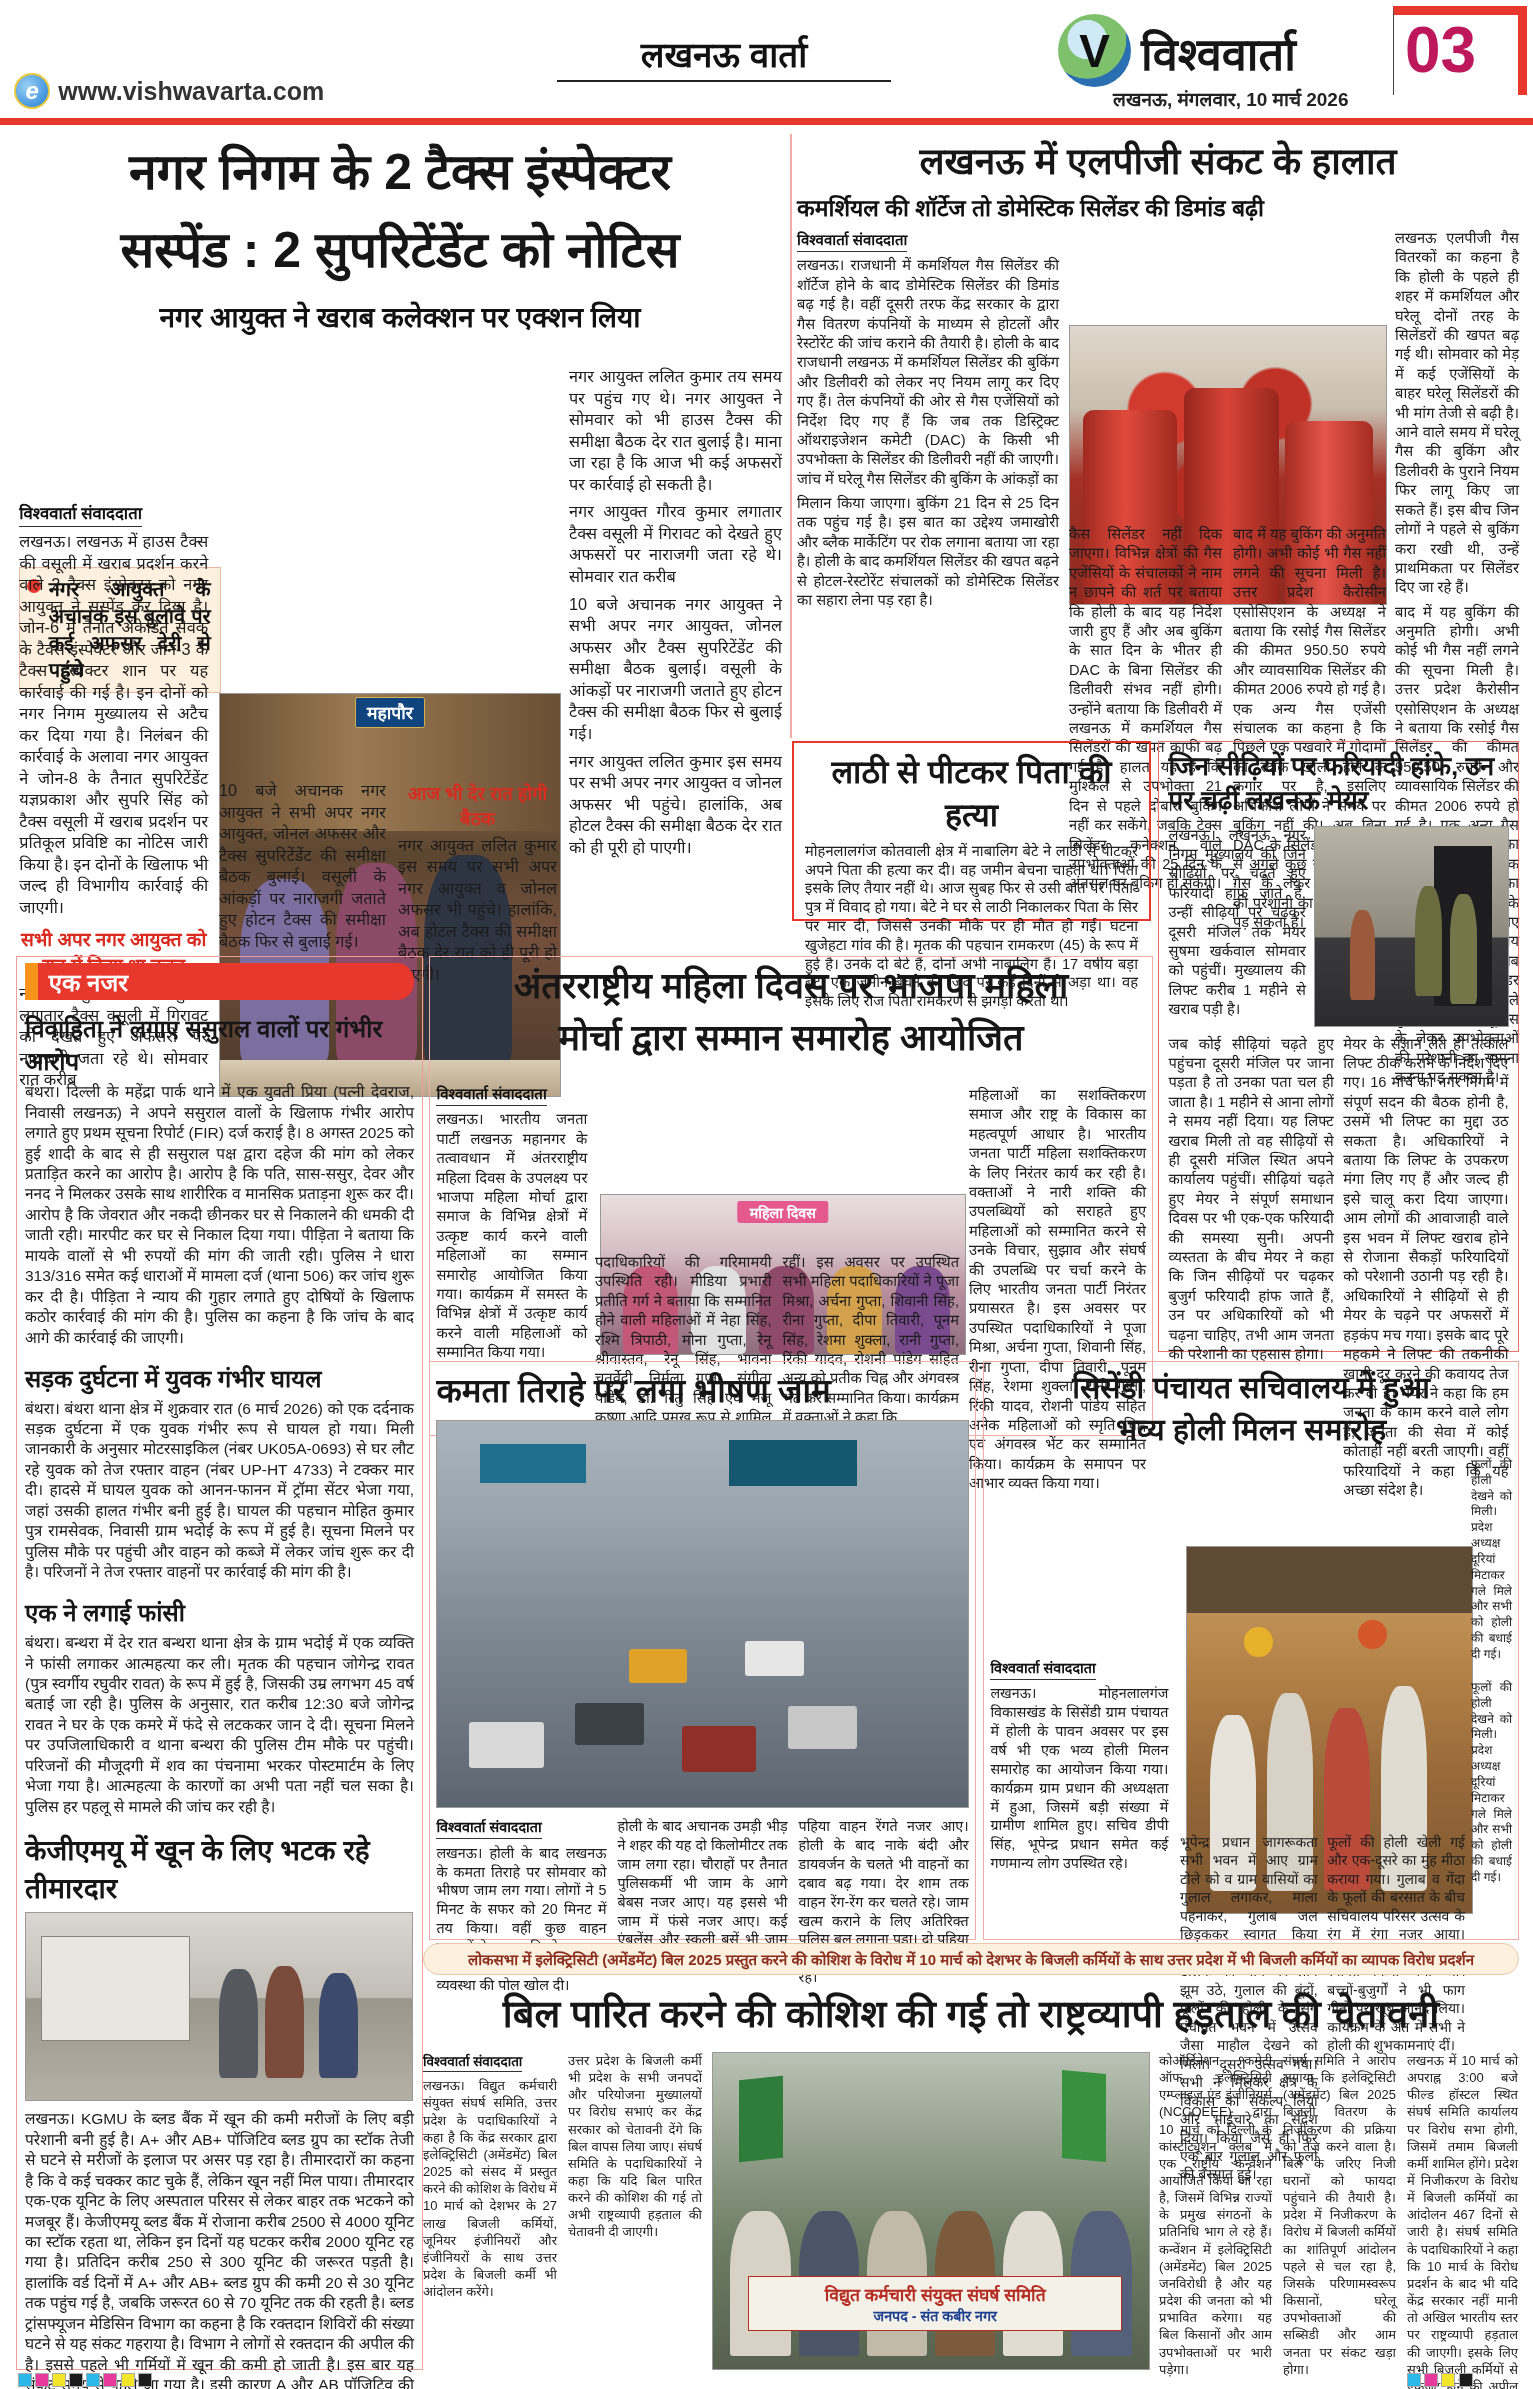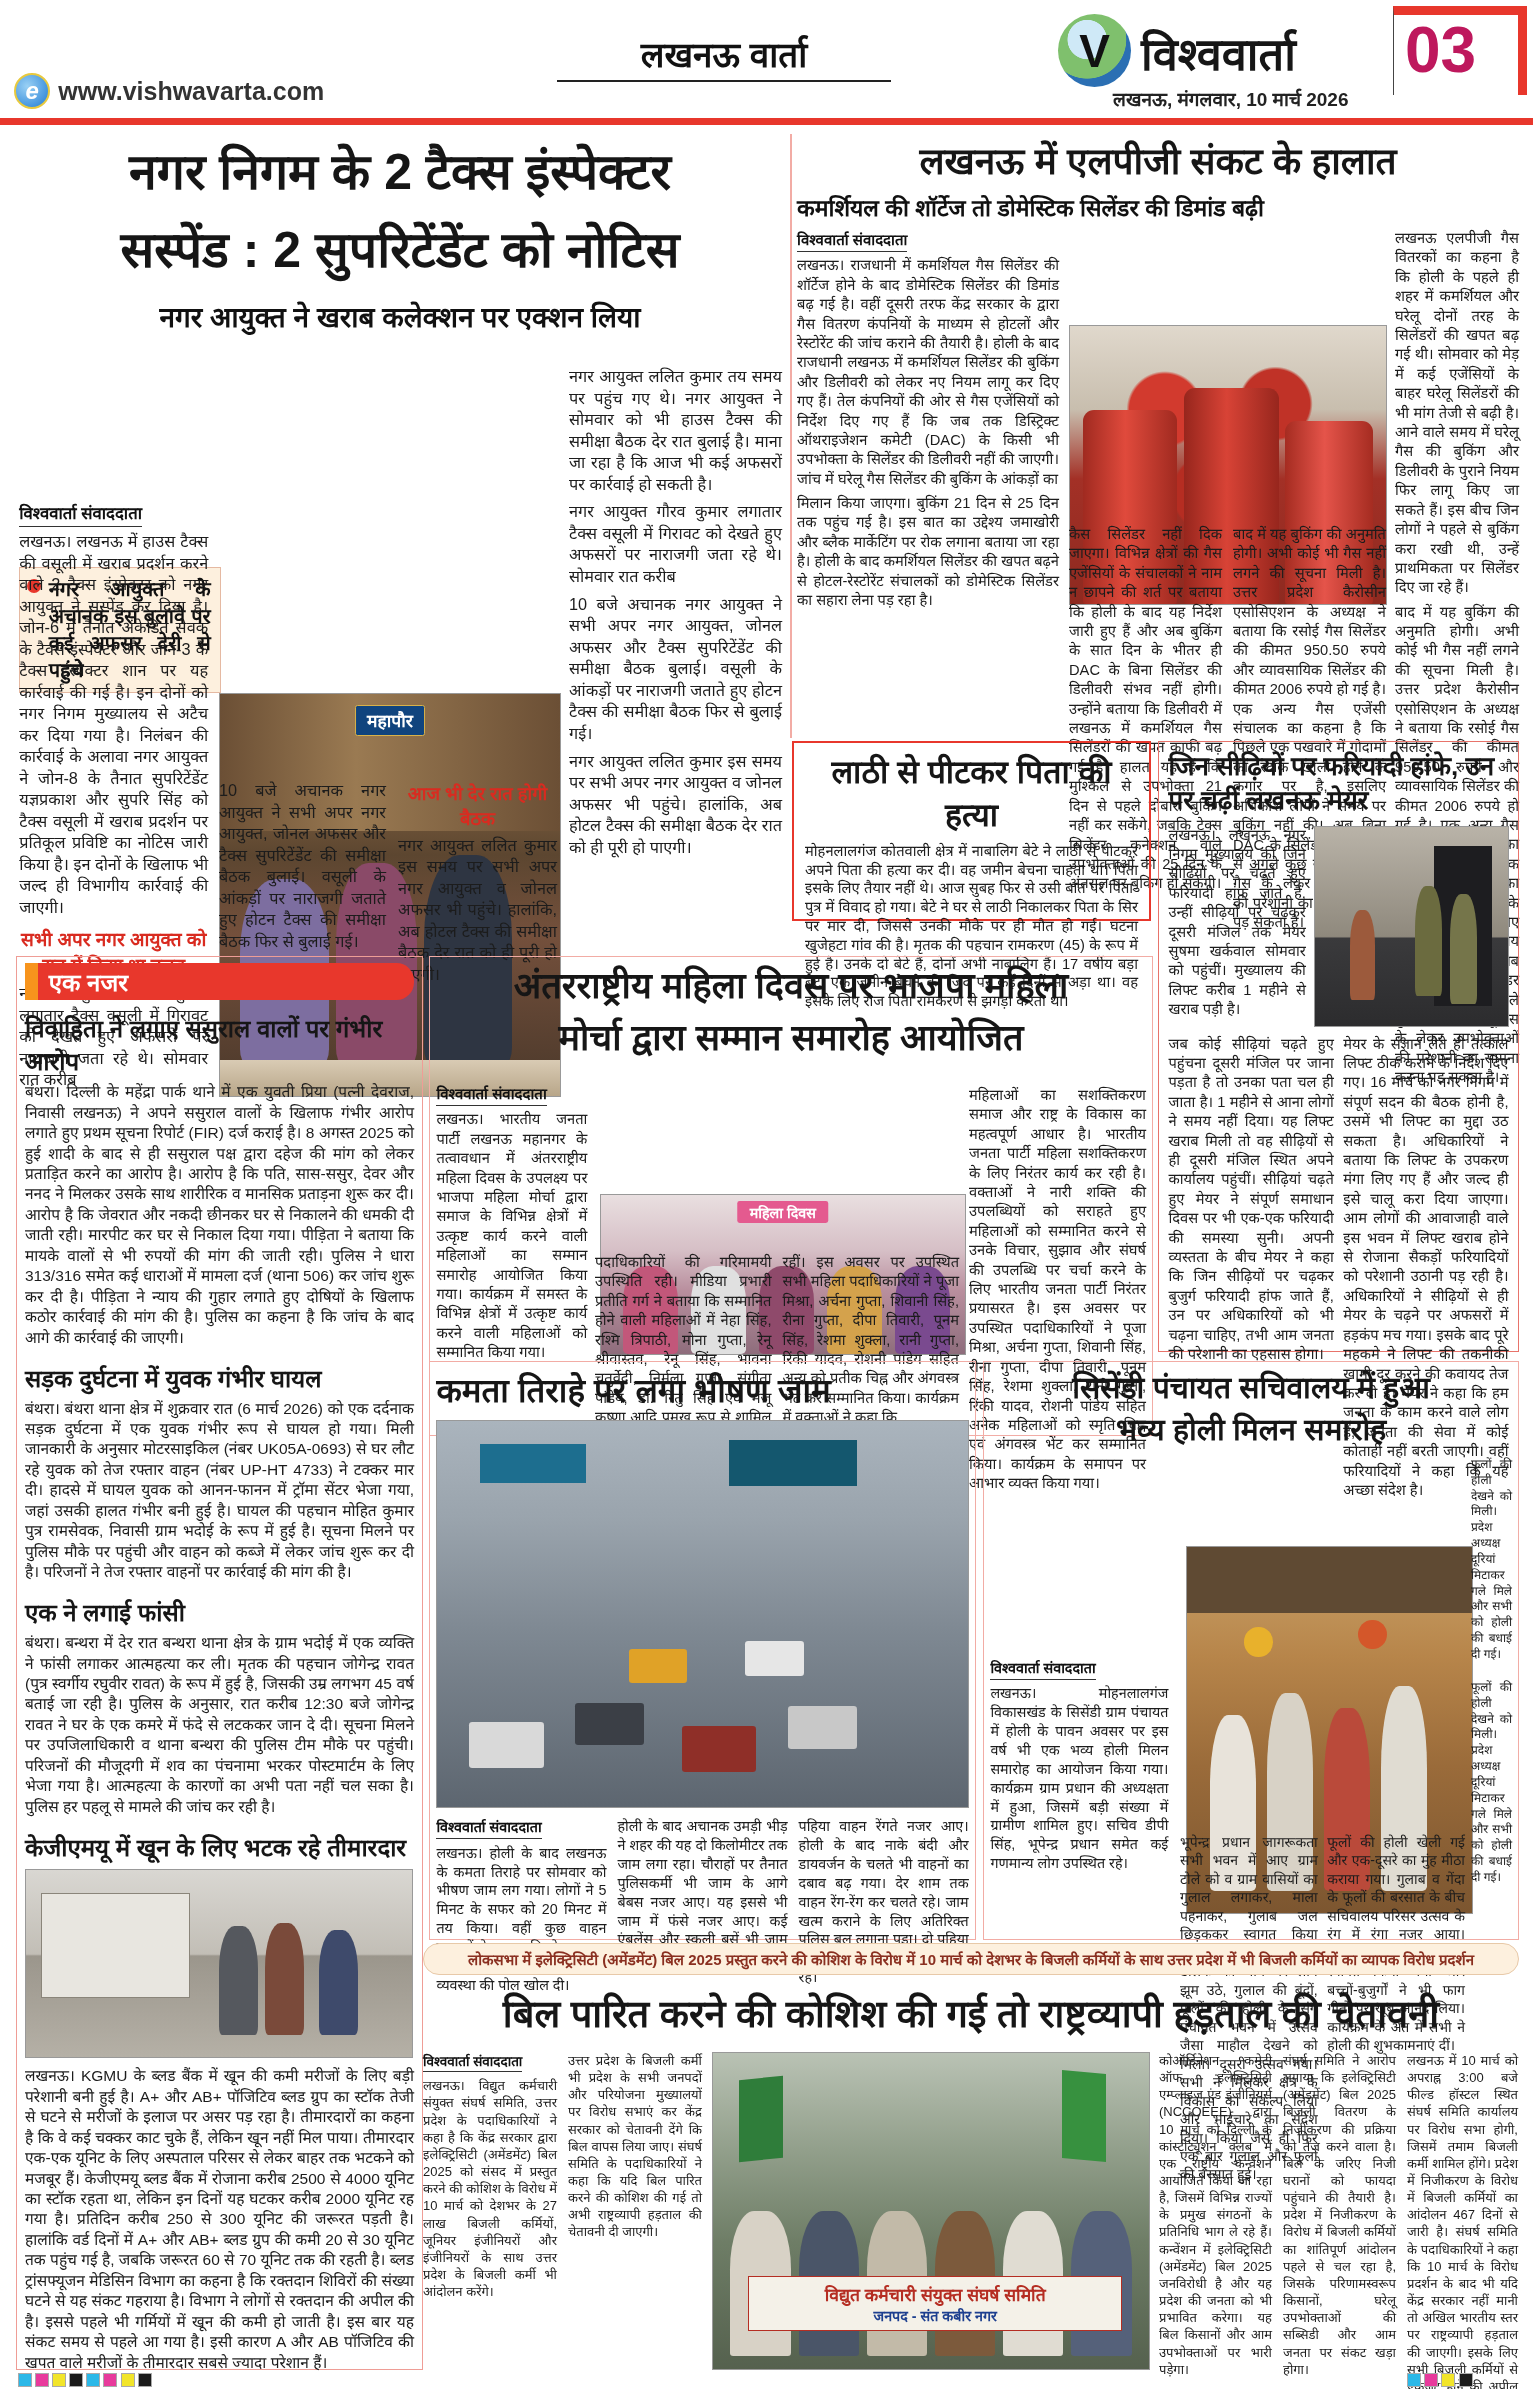--- a/index.html
+++ b/index.html
@@ -57,21 +57,21 @@
     <div class="abs" style="left:3.2px;top:367px;width:189px;">
       <div class="byline">विश्ववार्ता संवाददाता</div>
       <div class="jtext" style="font-size:16.3px;">लखनऊ। लखनऊ में हाउस टैक्स की वसूली में खराब प्रदर्शन करने वाले 2 टैक्स इंस्पेक्टर को नगर आयुक्त ने सस्पेंड कर दिया है। जोन-6 में तैनात अंकेडित सेवक के टैक्स इंस्पेक्टर और जोन-3 के टैक्स इंस्पेक्टर शान पर यह कार्रवाई की गई है। इन दोनों को नगर निगम मुख्यालय से अटैच कर दिया गया है। निलंबन की कार्रवाई के अलावा नगर आयुक्त ने जोन-8 के तैनात सुपरिटेंडेंट यज्ञप्रकाश और सुपरि सिंह को टैक्स वसूली में खराब प्रदर्शन पर प्रतिकूल प्रविष्टि का नोटिस जारी किया है। इन दोनों के खिलाफ भी जल्द ही विभागीय कार्रवाई की जाएगी।</div>
       <div class="red-sub" style="font-size:19px;margin:8px 0 4.8px;">सभी अपर नगर आयुक्त को रात में किया था तलब</div>
       <div class="jtext" style="font-size:16.3px;">नगर आयुक्त गौरव कुमार लगातार टैक्स वसूली में गिरावट को देखते हुए अफसरों पर नाराजगी जता रहे थे। सोमवार रात करीब</div>
     </div>
 
     <div class="photo abs" style="left:203px;top:232px;width:340px;height:402px;background:
            linear-gradient(180deg,#7a5a3a 0%,#8a6844 18%,#5c4630 40%,#74503c 60%,#4a382a 100%);">
       <div style="position:absolute;left:0;top:0;width:100%;height:34%;background:linear-gradient(90deg,#6b4f35,#9a7a52 40%,#6b4f35);"></div>
-      <div class="cap-board" style="left:50%;top:11px;transform:translateX(-50%);font-size:17.5px;">महापौर</div>
+      <div class="cap-board" style="left:50%;top:3px;transform:translateX(-50%);font-size:17.5px;">महापौर</div>
       <div style="position:absolute;left:6%;bottom:8%;width:26%;height:46%;border-radius:40% 40% 8% 8%;background:#7d6ea0;"></div>
       <div style="position:absolute;left:34%;bottom:8%;width:24%;height:50%;border-radius:40% 40% 8% 8%;background:#8a4a68;"></div>
       <div style="position:absolute;left:60%;bottom:8%;width:26%;height:52%;border-radius:40% 40% 8% 8%;background:#2e3542;"></div>
       <div style="position:absolute;left:0;bottom:0;width:100%;height:9%;background:linear-gradient(180deg,#d9cbb4,#b8a689);"></div>
     </div>
 
     <div class="abs" style="left:203px;top:646px;width:167px;">
       <div class="jtext" style="font-size:16.3px;">10 बजे अचानक नगर आयुक्त ने सभी अपर नगर आयुक्त, जोनल अफसर और टैक्स सुपरिटेंडेंट की समीक्षा बैठक बुलाई। वसूली के आंकड़ों पर नाराजगी जताते हुए होटन टैक्स की समीक्षा बैठक फिर से बुलाई गई।</div>
     </div>
     <div class="abs" style="left:382px;top:646px;width:159px;">
@@ -152,21 +152,21 @@
 
     <div class="headline" style="font-size:24px;margin-top:11px;">विवाहिता ने लगाए ससुराल वालों पर गंभीर आरोप</div>
     <div class="jtext" style="font-size:15.5px;margin-top:4.8px;">बंथरा। दिल्ली के महेंद्रा पार्क थाने में एक युवती प्रिया (पत्नी देवराज, निवासी लखनऊ) ने अपने ससुराल वालों के खिलाफ गंभीर आरोप लगाते हुए प्रथम सूचना रिपोर्ट (FIR) दर्ज कराई है। 8 अगस्त 2025 को हुई शादी के बाद से ही ससुराल पक्ष द्वारा दहेज की मांग को लेकर प्रताड़ित करने का आरोप है। आरोप है कि पति, सास-ससुर, देवर और ननद ने मिलकर उसके साथ शारीरिक व मानसिक प्रताड़ना शुरू कर दी। आरोप है कि जेवरात और नकदी छीनकर घर से निकालने की धमकी दी जाती रही। मारपीट कर घर से निकाल दिया गया। पीड़िता ने बताया कि मायके वालों से भी रुपयों की मांग की जाती रही। पुलिस ने धारा 313/316 समेत कई धाराओं में मामला दर्ज (थाना 506) कर जांच शुरू कर दी है। पीड़िता ने न्याय की गुहार लगाते हुए दोषियों के खिलाफ कठोर कार्रवाई की मांग की है। पुलिस का कहना है कि जांच के बाद आगे की कार्रवाई की जाएगी।</div>
 
     <div class="headline" style="font-size:24px;margin-top:12.7px;">सड़क दुर्घटना में युवक गंभीर घायल</div>
     <div class="jtext" style="font-size:15.5px;margin-top:4.8px;">बंथरा। बंथरा थाना क्षेत्र में शुक्रवार रात (6 मार्च 2026) को एक दर्दनाक सड़क दुर्घटना में एक युवक गंभीर रूप से घायल हो गया। मिली जानकारी के अनुसार मोटरसाइकिल (नंबर UK05A-0693) से घर लौट रहे युवक को तेज रफ्तार वाहन (नंबर UP-HT 4733) ने टक्कर मार दी। हादसे में घायल युवक को आनन-फानन में ट्रॉमा सेंटर भेजा गया, जहां उसकी हालत गंभीर बनी हुई है। घायल की पहचान मोहित कुमार पुत्र रामसेवक, निवासी ग्राम भदोई के रूप में हुई है। सूचना मिलने पर पुलिस मौके पर पहुंची और वाहन को कब्जे में लेकर जांच शुरू कर दी है। परिजनों ने तेज रफ्तार वाहनों पर कार्रवाई की मांग की है।</div>
 
     <div class="headline" style="font-size:24px;margin-top:12.7px;">एक ने लगाई फांसी</div>
     <div class="jtext" style="font-size:15.5px;margin-top:4.8px;">बंथरा। बन्थरा में देर रात बन्थरा थाना क्षेत्र के ग्राम भदोई में एक व्यक्ति ने फांसी लगाकर आत्महत्या कर ली। मृतक की पहचान जोगेन्द्र रावत (पुत्र स्वर्गीय रघुवीर रावत) के रूप में हुई है, जिसकी उम्र लगभग 45 वर्ष बताई जा रही है। पुलिस के अनुसार, रात करीब 12:30 बजे जोगेन्द्र रावत ने घर के एक कमरे में फंदे से लटककर जान दे दी। सूचना मिलने पर उपजिलाधिकारी व थाना बन्थरा की पुलिस टीम मौके पर पहुंची। परिजनों की मौजूदगी में शव का पंचनामा भरकर पोस्टमार्टम के लिए भेजा गया है। आत्महत्या के कारणों का अभी पता नहीं चल सका है। पुलिस हर पहलू से मामले की जांच कर रही है।</div>
 
-    <div class="headline" style="font-size:24px;margin-top:12.7px;">केजीएमयू में खून के लिए भटक रहे तीमारदार</div>
+    <div class="headline" style="font-size:28px;margin-top:12.7px;">केजीएमयू में खून के लिए भटक रहे तीमारदार</div>
     <div class="photo" style="width:386px;height:187px;margin-top:6.4px;background:linear-gradient(180deg,#d9d7d2 0%,#c2beb6 45%,#9b968c 46%,#b5b0a6 100%);">
       <div style="position:absolute;left:4%;top:12%;width:38%;height:55%;background:#e8e6e0;border:1.6px solid #8a8differ0;border:1.6px solid #8a857a;"></div>
       <div style="position:absolute;left:50%;top:30%;width:10%;height:58%;border-radius:40% 40% 8% 8%;background:#55585e;"></div>
       <div style="position:absolute;left:62%;top:28%;width:10%;height:60%;border-radius:40% 40% 8% 8%;background:#7a4a3a;"></div>
       <div style="position:absolute;left:76%;top:32%;width:10%;height:56%;border-radius:40% 40% 8% 8%;background:#3e4a6b;"></div>
     </div>
     <div class="jtext" style="font-size:15.5px;margin-top:8px;">लखनऊ। KGMU के ब्लड बैंक में खून की कमी मरीजों के लिए बड़ी परेशानी बनी हुई है। A+ और AB+ पॉजिटिव ब्लड ग्रुप का स्टॉक तेजी से घटने से मरीजों के इलाज पर असर पड़ रहा है। तीमारदारों का कहना है कि वे कई चक्कर काट चुके हैं, लेकिन खून नहीं मिल पाया। तीमारदार एक-एक यूनिट के लिए अस्पताल परिसर से लेकर बाहर तक भटकने को मजबूर हैं। केजीएमयू ब्लड बैंक में रोजाना करीब 2500 से 4000 यूनिट का स्टॉक रहता था, लेकिन इन दिनों यह घटकर करीब 2000 यूनिट रह गया है। प्रतिदिन करीब 250 से 300 यूनिट की जरूरत पड़ती है। हालांकि वर्ड दिनों में A+ और AB+ ब्लड ग्रुप की कमी 20 से 30 यूनिट तक पहुंच गई है, जबकि जरूरत 60 से 70 यूनिट तक की रहती है। ब्लड ट्रांसफ्यूजन मेडिसिन विभाग का कहना है कि रक्तदान शिविरों की संख्या घटने से यह संकट गहराया है। विभाग ने लोगों से रक्तदान की अपील की है। इससे पहले भी गर्मियों में खून की कमी हो जाती है। इस बार यह संकट समय से पहले आ गया है। इसी कारण A और AB पॉजिटिव की खपत वाले मरीजों के तीमारदार सबसे ज्यादा परेशान हैं।</div>
   </div>
 
   <div class="abs section-border" style="left:429px;top:956px;width:724px;height:480px;border:0.8px solid #f2aca5;padding:3.2px 4.8px;box-sizing:border-box;">

